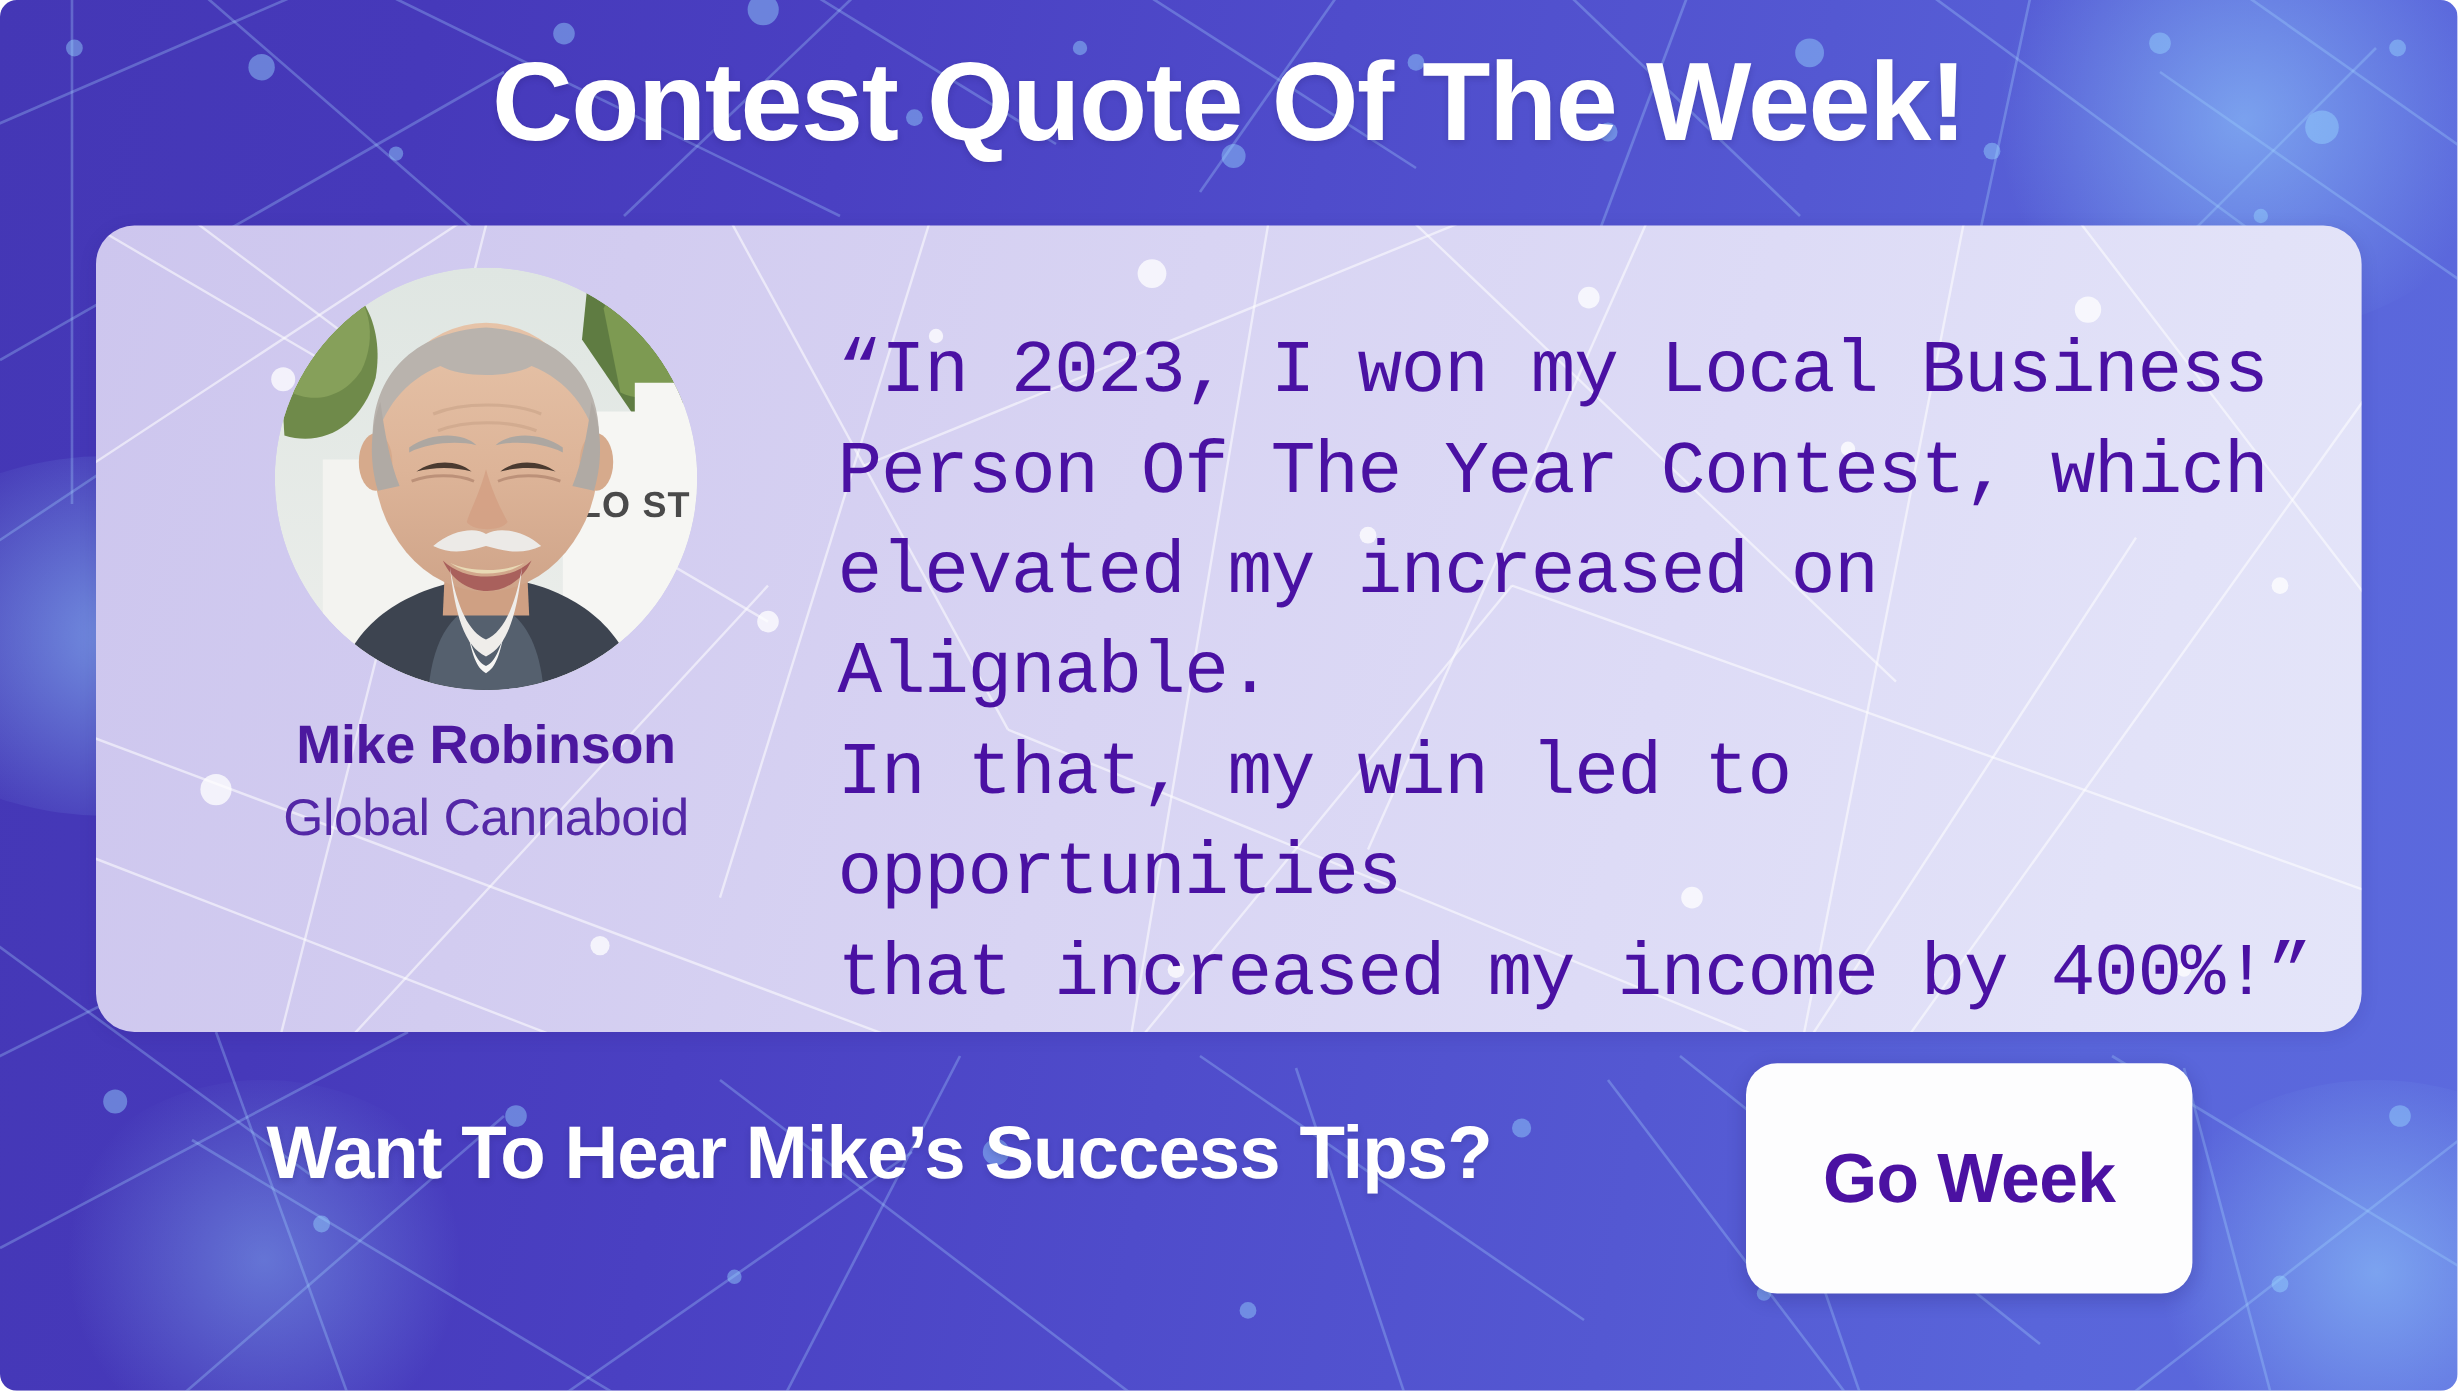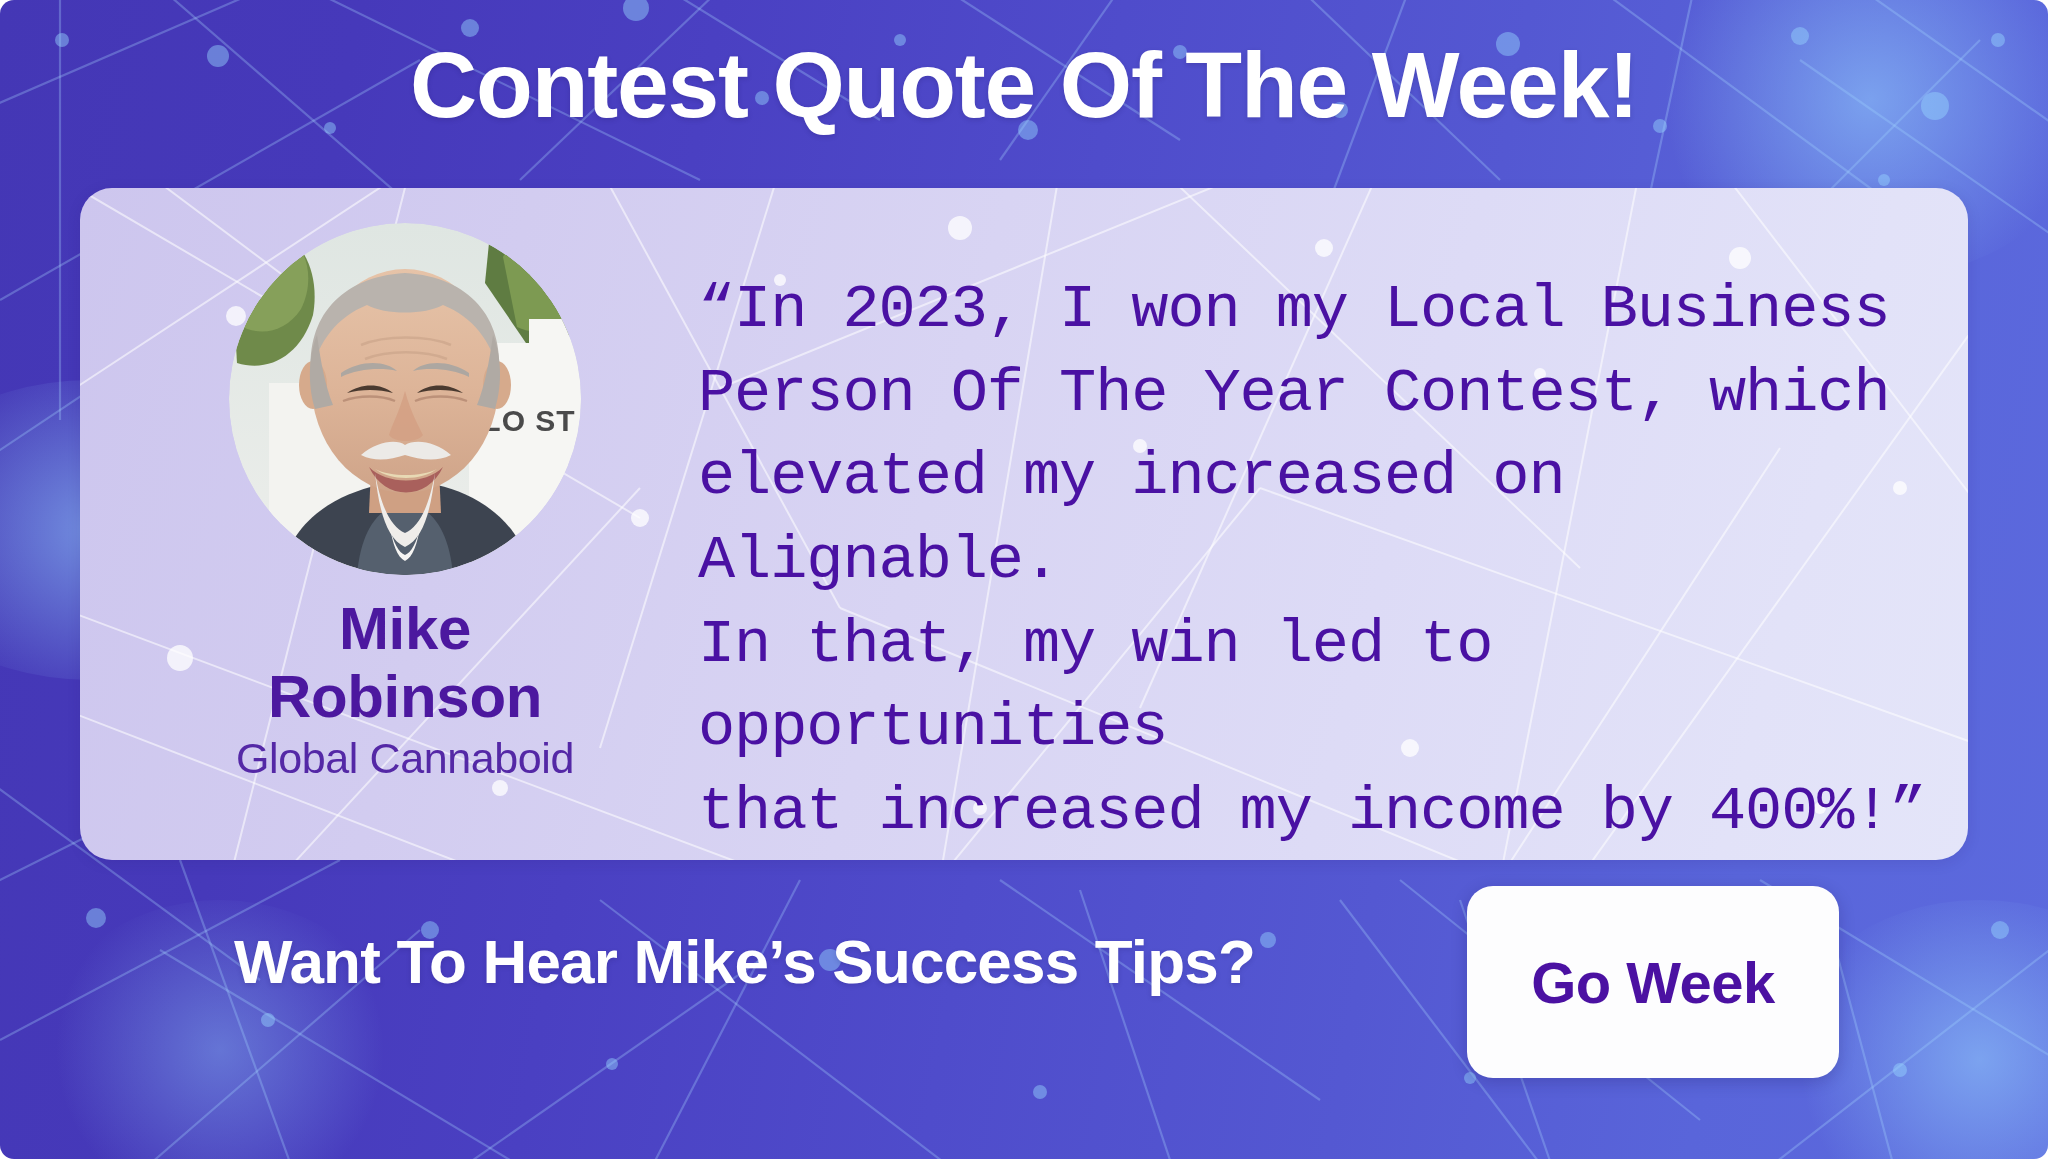--- a/index.html
+++ b/index.html
@@ -103,28 +103,28 @@
     margin: 0 auto;
     border-radius: 50%;
     overflow: hidden;
     position: relative;
     display: block;
   }
   .avatar svg { display: block; width: 100%; height: 100%; }
 
   .person-name {
     margin-top: 20px;
-    font-size: 60px;
+    font-size: 45px;
     font-weight: 700;
     color: #4c189f;
     letter-spacing: -0.3px;
     line-height: 1.14;
   }
   .person-org {
-    margin-top: 0;
+    margin-top: 10px;
     font-size: 43px;
     font-weight: 400;
     color: #5428a6;
     letter-spacing: -0.4px;
     line-height: 1.22;
   }
 
   .quote-text {
     position: absolute;
     left: 618px;
@@ -134,21 +134,21 @@
     font-weight: 400;
     color: #4a11a3;
     letter-spacing: -1.1px;
     line-height: 1.35;
     font-family: Liberation Mono, monospace;
   }
 
   
   .cta-row {
     position: absolute;
-    left: 12px;
+    left: 0;
     top: 878px;
     width: 1864px;
     height: 208px;
   }
   .cta-text {
     position: absolute;
     left: 222px;
     top: 48px;
     color: #ffffff;
     font-size: 62px;

